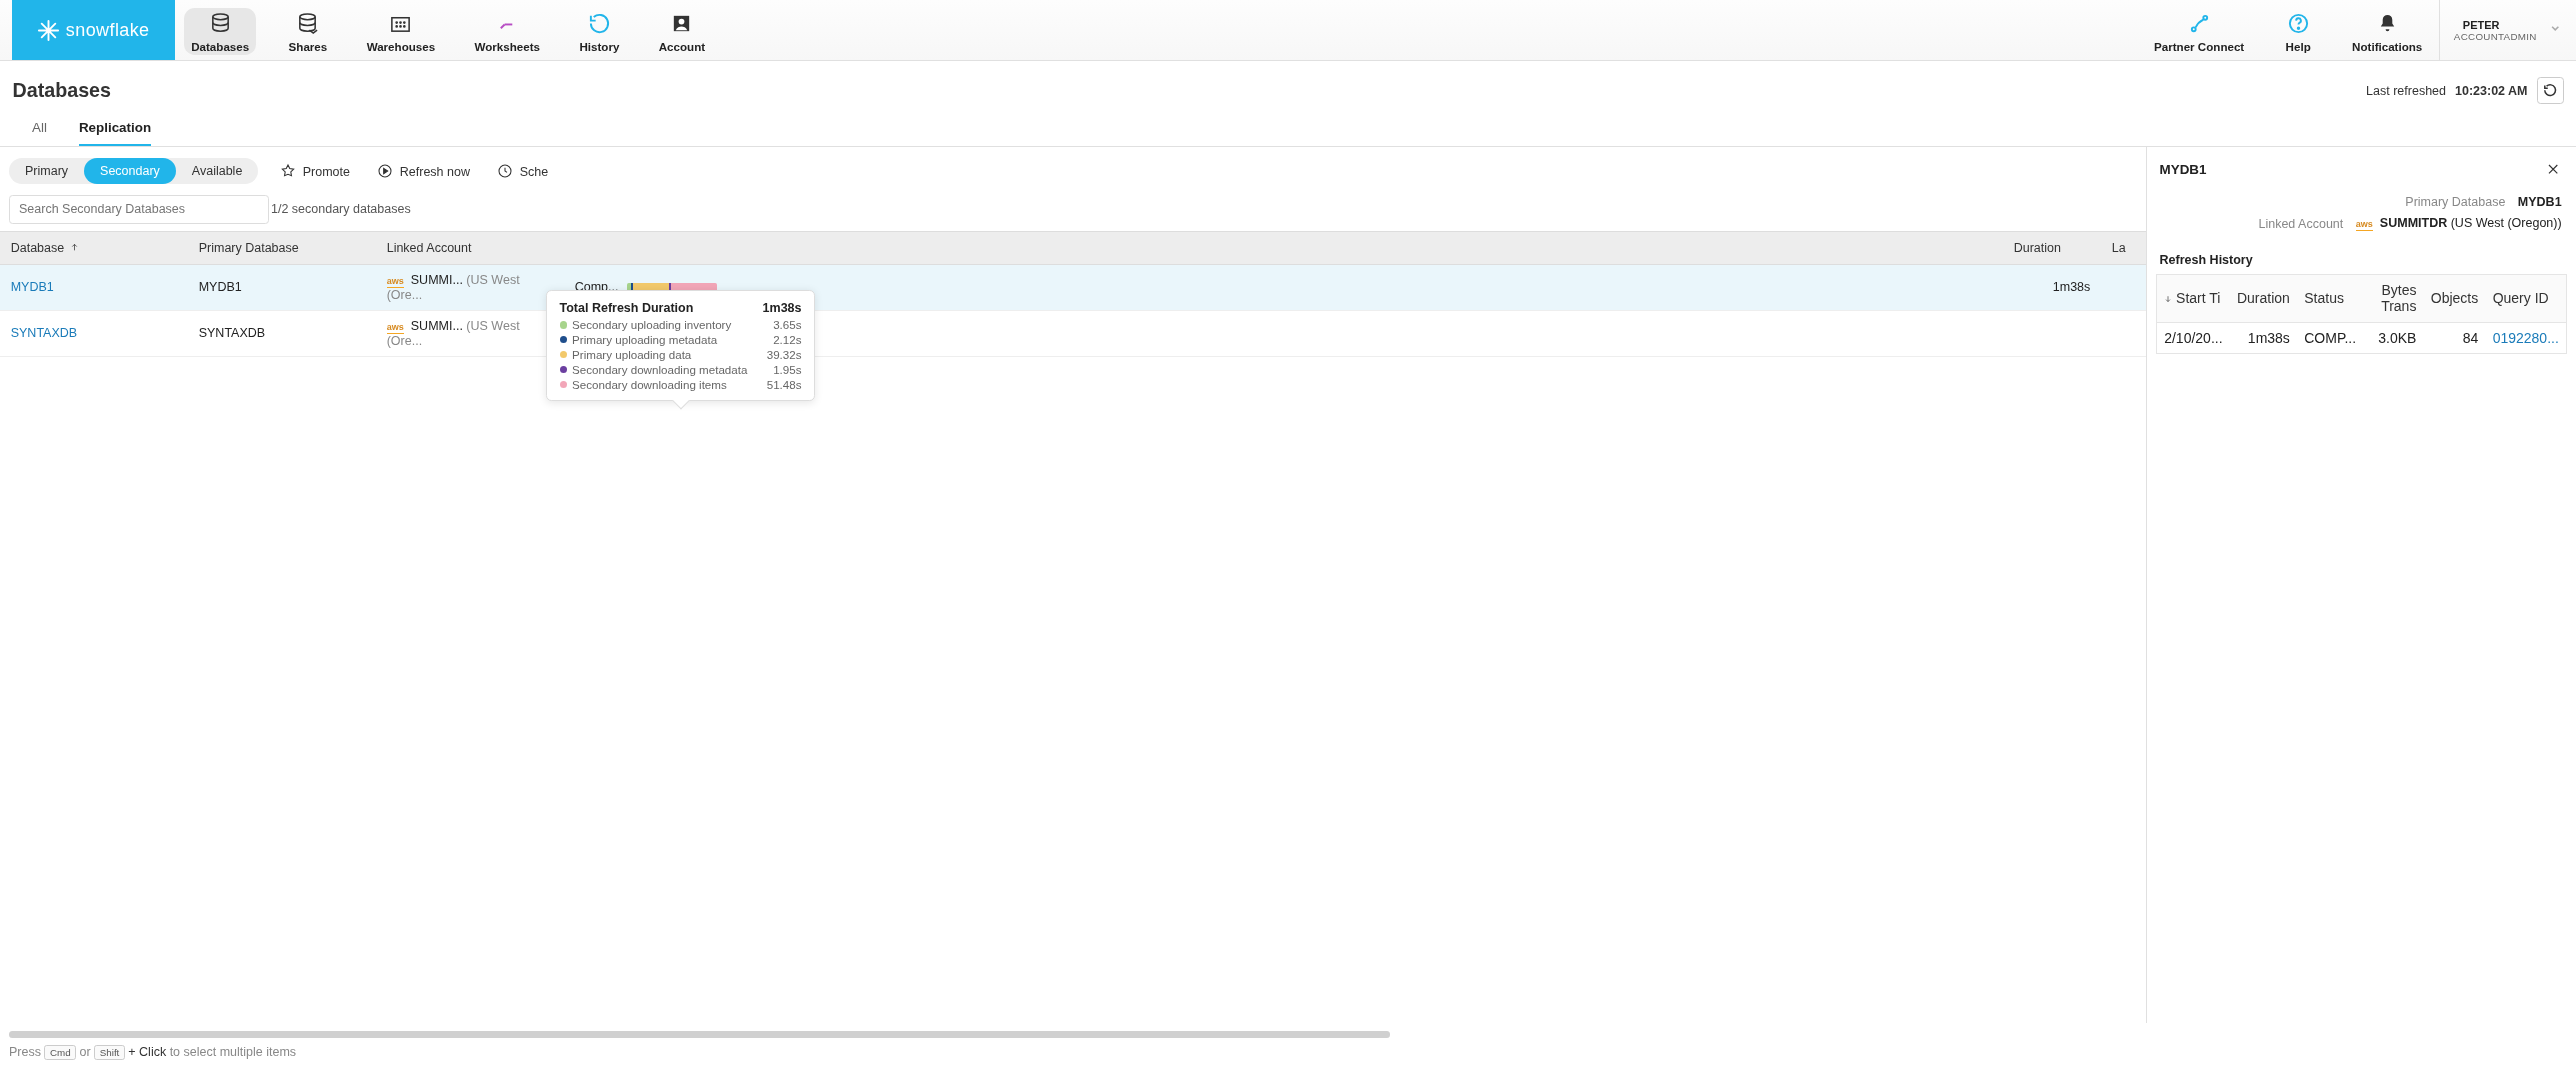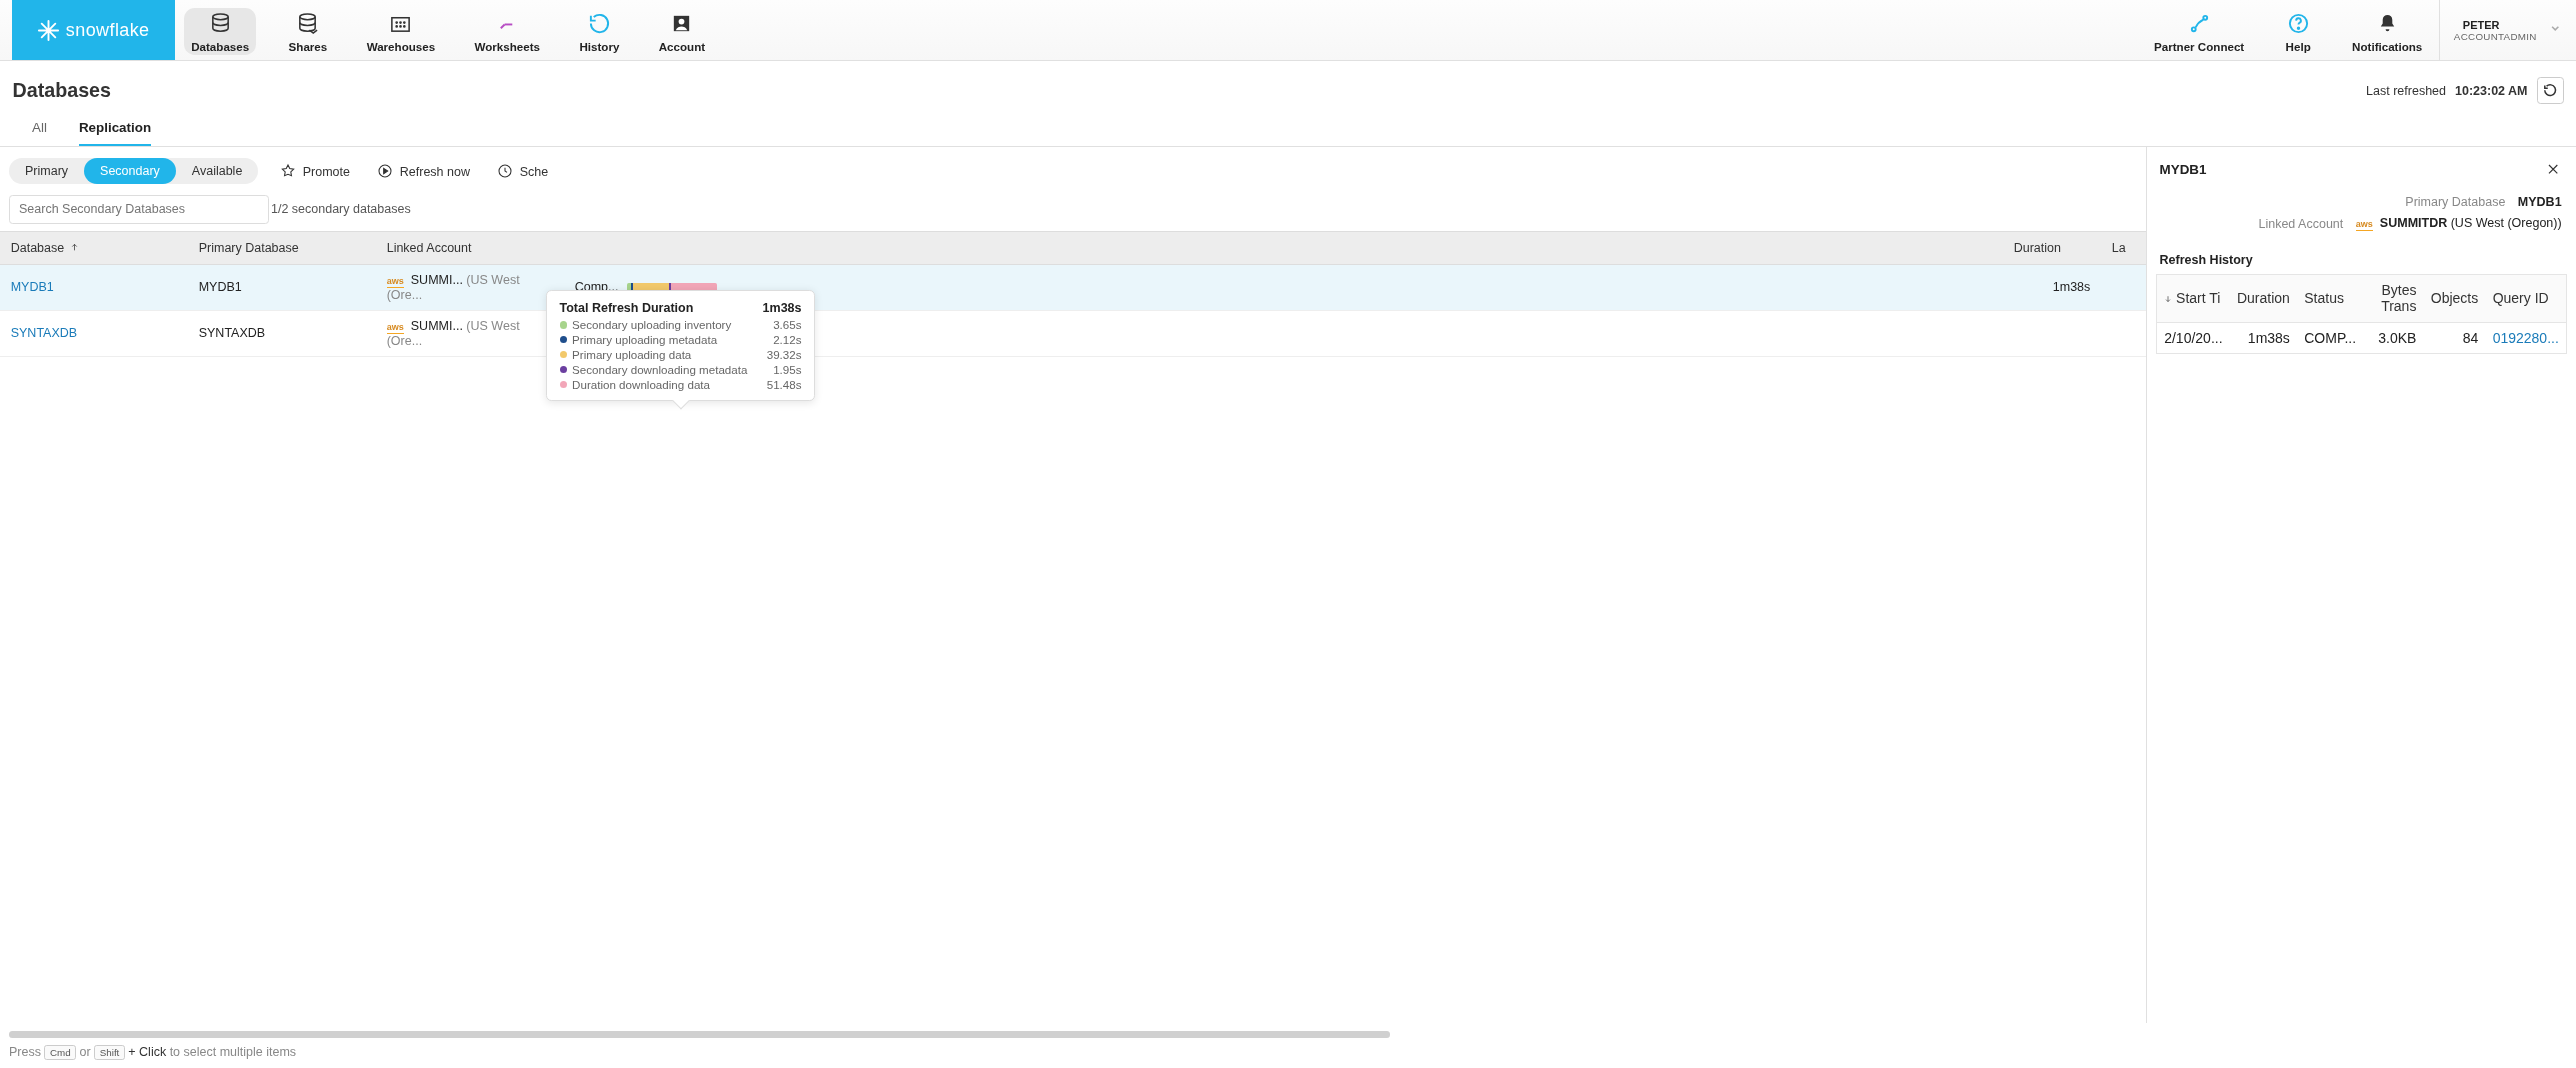--- a/index.html
+++ b/index.html
@@ -347,21 +347,21 @@
       <div class="tt-row">
           <span class="tt-label">
             <span class="tt-dot" style="background:#6b3fa0"></span>
             <span>Secondary downloading metadata</span>
           </span>
           <span>1.95s</span>
         </div>
       <div class="tt-row">
           <span class="tt-label">
             <span class="tt-dot" style="background:#f2a6b8"></span>
-            <span>Duration downloading data</span>
+            <span>Secondary downloading items</span>
           </span>
           <span>51.48s</span>
         </div>
     </div>
 
   </div>
 
   <div class="right-pane">
     <div class="rp-header">
       <span class="rp-title">MYDB1</span>

